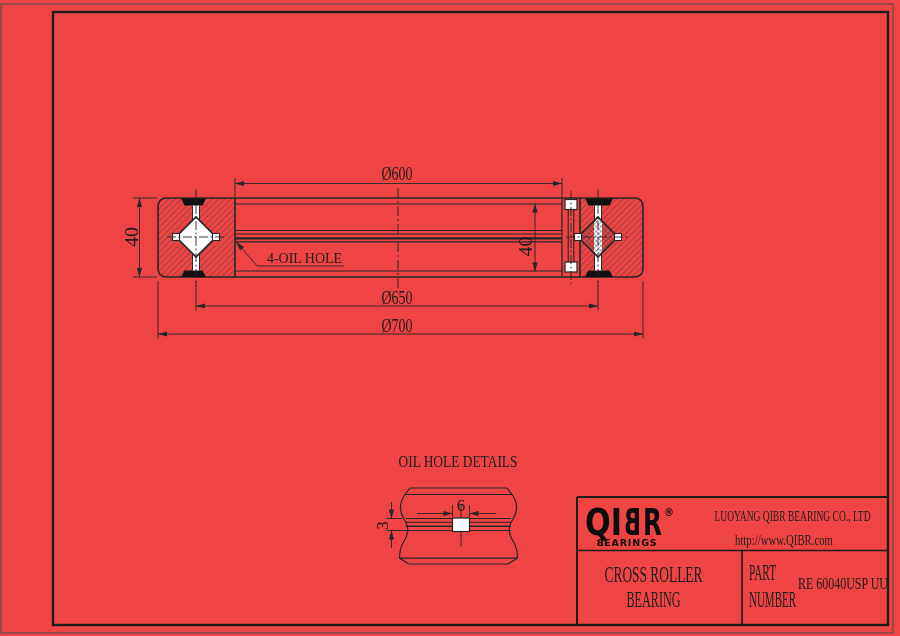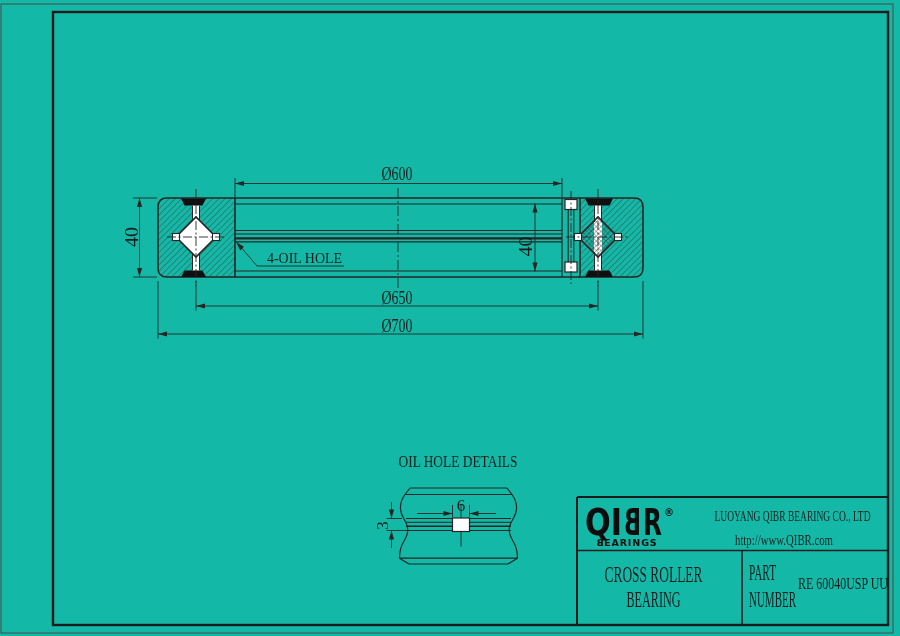--- a/index.html
+++ b/index.html
@@ -1,16 +1,16 @@
 <!DOCTYPE html>
 <html><head>
 <meta charset="utf-8">
 <style>
   html,body{margin:0;padding:0;background:#e8e8e8;}
-  .canvas{position:relative;width:900px;height:636px;background:#14b8a6;overflow:hidden;}
+  .canvas{position:relative;width:900px;height:636px;background:#ef4444;overflow:hidden;}
   svg{display:block;}
   .cad{font-family:"Liberation Serif","DejaVu Serif",serif;fill:#1c1c1c;}
   .logo{font-family:"DejaVu Sans","Liberation Sans",sans-serif;font-weight:bold;fill:#0d0d0d;}
 </style>
 </head>
 <body>
 
 <div class="canvas">
 <svg width="900" height="636" viewBox="0 0 900 636">
   <defs>

